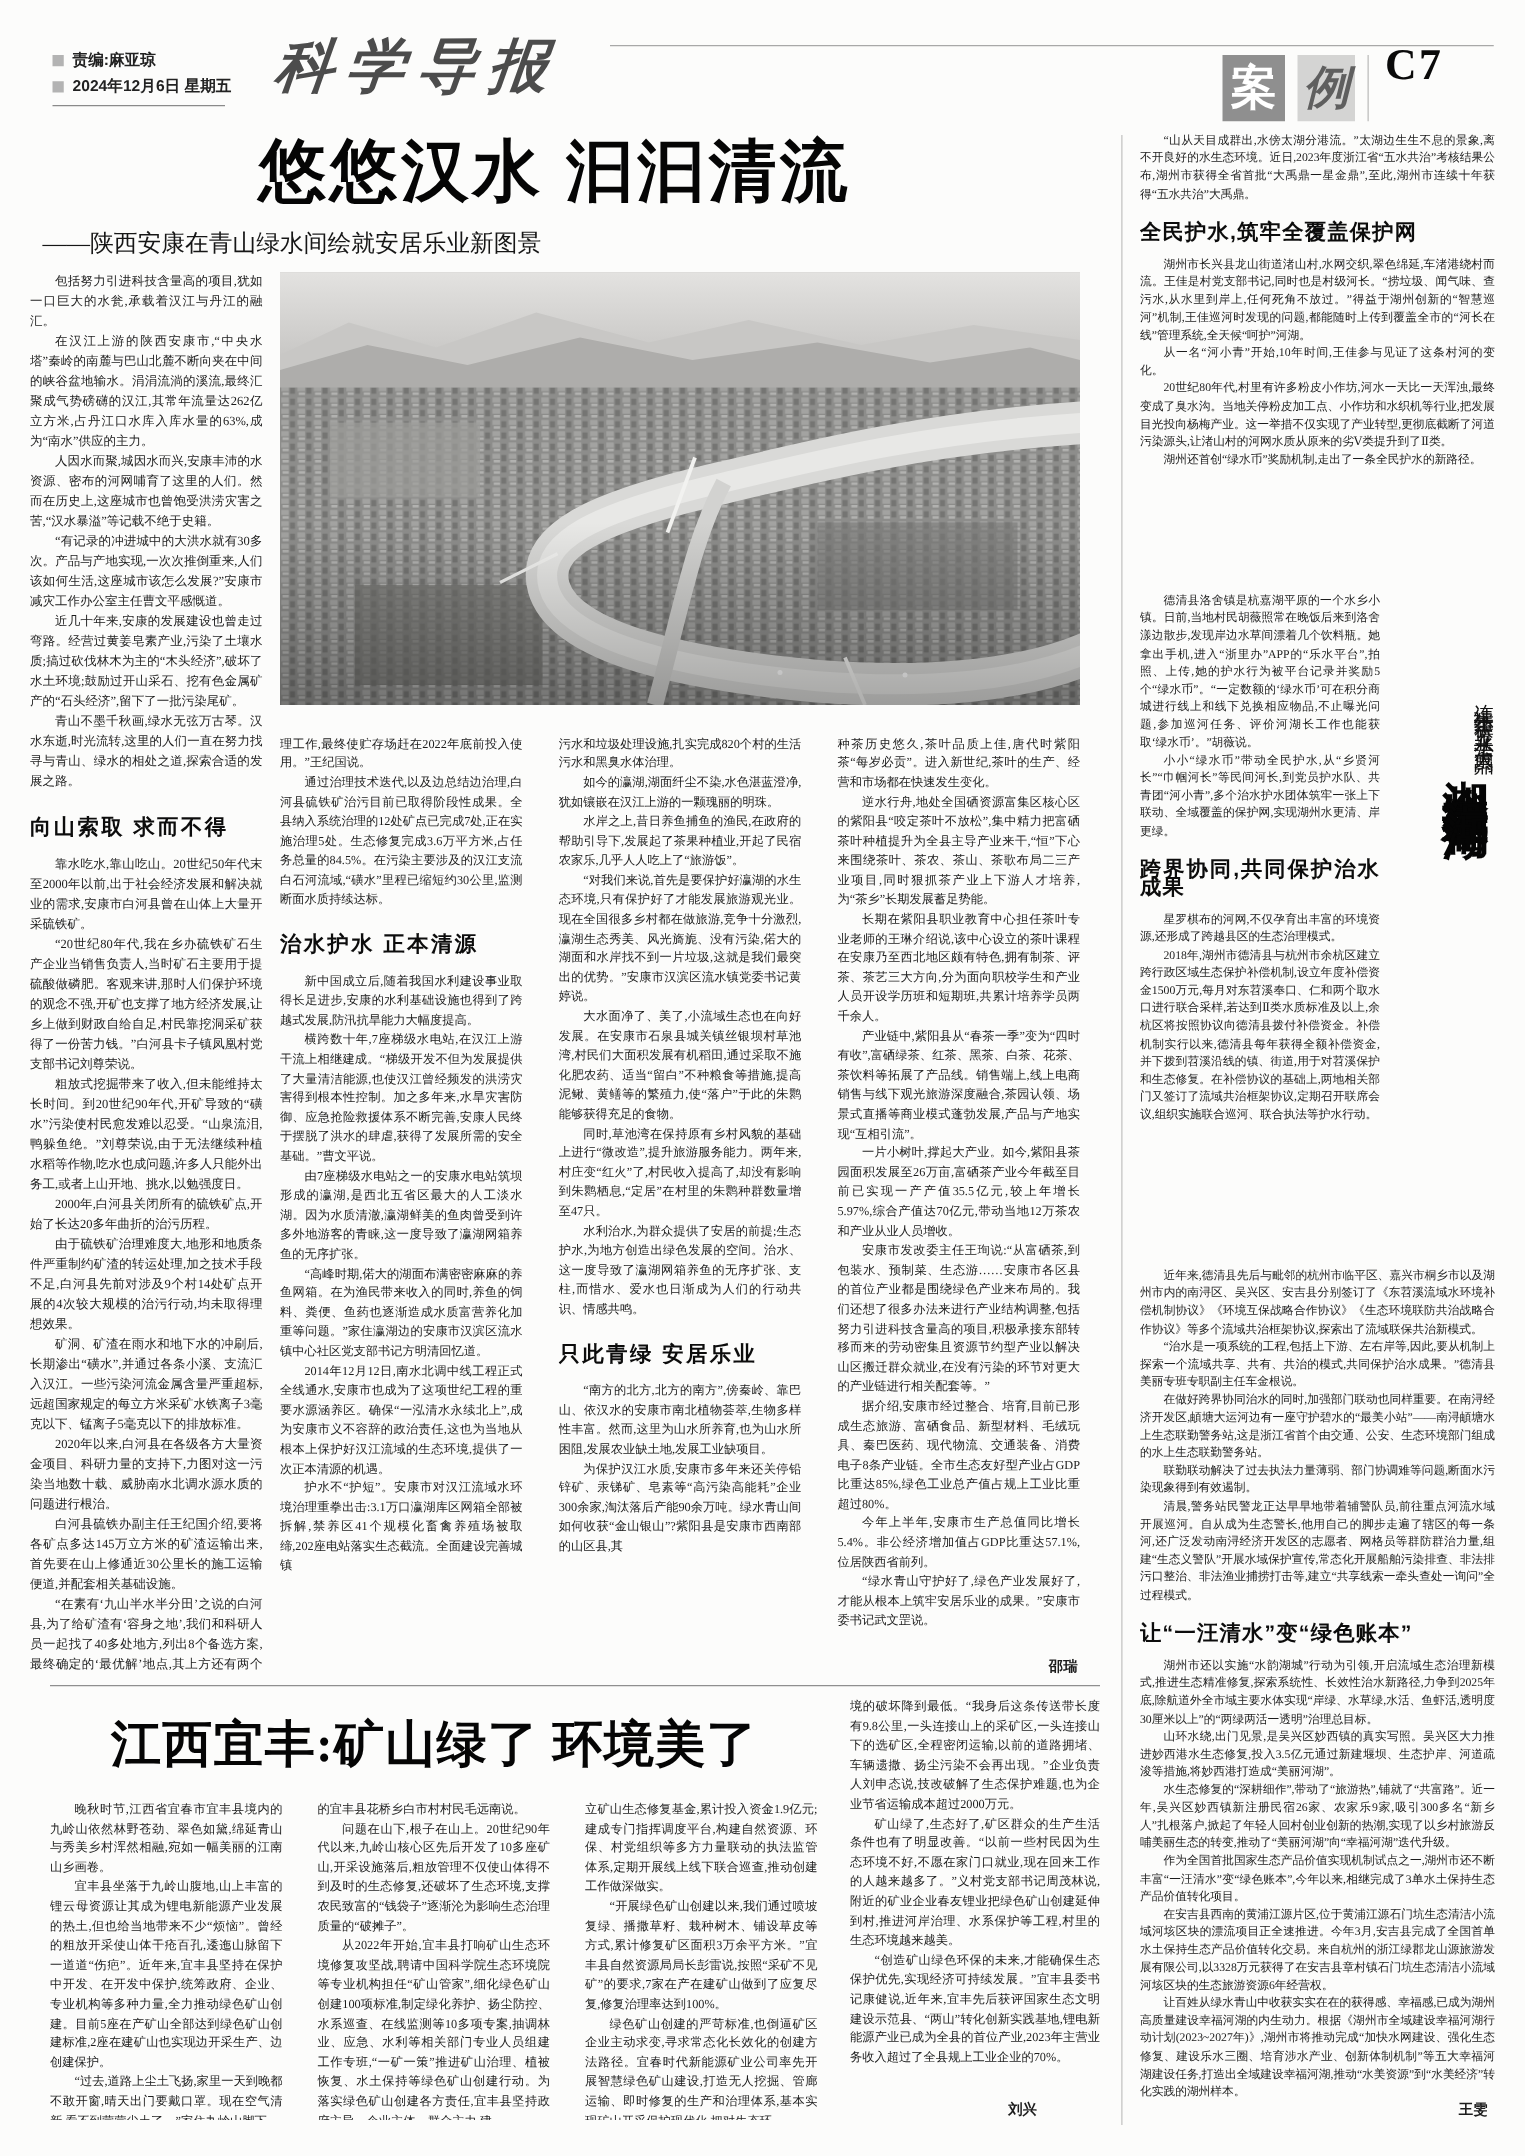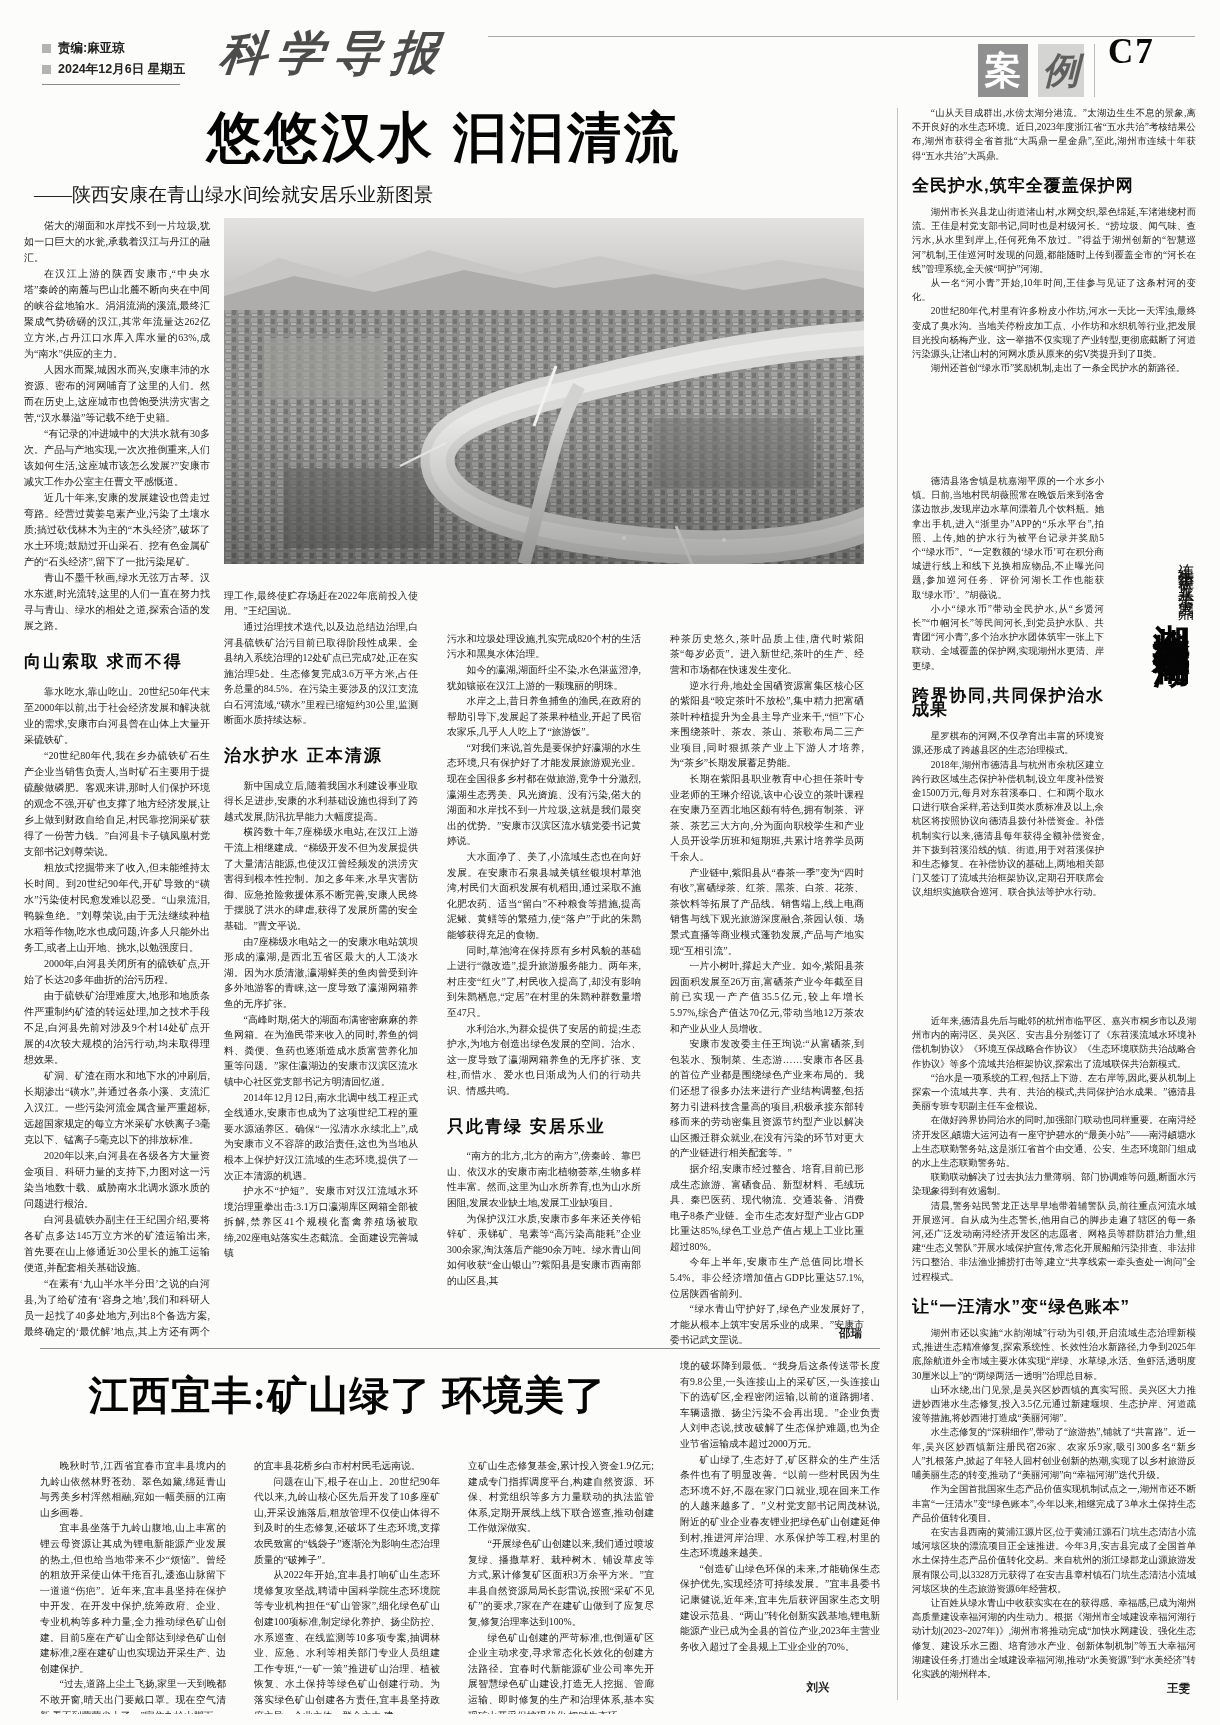--- a/index.html
+++ b/index.html
@@ -24,21 +24,21 @@
   .main-headline{text-align:center;font-family:"Liberation Sans","DejaVu Sans",sans-serif;
     font-weight:900;font-size:54px;line-height:1.18;letter-spacing:3px;color:#050505;}
   .main-dek{margin-top:12px;padding-left:10px;font-size:19px;color:#161616;}
   .body-row{margin-top:10px;display:flex;}
   .ncol{font-size:9.8px;line-height:15.6px;text-align:justify;overflow:hidden;}
   .col-left{width:186px;height:1120px;font-size:10px;line-height:16px;flex:none;}
   .right-stack{width:640px;margin-left:14px;flex:none;}
   .photo-wrap{width:640px;height:346px;overflow:hidden;background:#bdbcba;}
   .under-photo{display:flex;margin-top:24px;}
   .ucol{width:194px;height:742px;flex:none;}
-  .ucol + .ucol{margin-left:29px;margin-top:43px;}
+  .ucol + .ucol{margin-left:29px;}
   .para{text-indent:2em;margin:0;}
   .para.cont{text-indent:0;}
   .subhead{font-family:"Liberation Sans","DejaVu Sans",sans-serif;font-weight:bold;font-size:17px;
     letter-spacing:2px;color:#0c0c0c;margin:20px 0 14px;text-indent:0;}
   .byline{text-align:right;font-weight:bold;font-size:11.5px;padding-right:6px;}
   .main-byline{left:0;top:1220px;width:838px;text-align:right;font-weight:bold;font-size:11.5px;}
   
   .v-divider{left:897px;top:108px;width:1px;height:1592px;background:#c2c2c2;}
   .h-divider{left:40px;top:1348px;width:840px;height:1px;background:#8f8f8f;}
   
@@ -50,21 +50,21 @@
   .hz-flow .subhead{font-size:17px;margin:16px 0 12px;letter-spacing:1px;}
   .title-block{left:200px;top:372px;width:84px;height:430px;writing-mode:vertical-rl;
     display:flex;align-items:flex-start;}
   .vertical-kicker{font-size:16px;letter-spacing:3px;padding-top:72px;color:#111;margin-left:6px;}
   .vertical-title{font-size:37px;font-weight:bold;letter-spacing:3px;color:#050505;}
   
   .yifeng{left:40px;top:1358px;width:840px;height:346px;display:flex;}
   .yf-left{width:615px;flex:none;}
   .yf-headline{height:72px;padding-top:10px;text-align:center;font-size:40px;font-weight:bold;
     letter-spacing:1px;color:#050505;}
-  .yf-cols{display:flex;margin-top:18px;}
+  .yf-cols{display:flex;margin-top:0;}
   .yf-col{width:186px;height:256px;flex:none;}
   .yf-col + .yf-col{margin-left:28px;}
   .yf-col4{width:200px;height:318px;margin-left:25px;flex:none;}
   .yf-byline{left:680px;top:322px;width:196px;text-align:center;font-weight:bold;font-size:11.5px;}
 </style>
 </head>
 <body>
 
 <div class="page">
 
@@ -78,21 +78,21 @@
   <div class="abs badge badge-an">案</div>
   <div class="abs badge badge-li">例</div>
   <div class="abs badge-vline"></div>
   <div class="abs page-number">C7</div>
 
   <div class="abs main-article">
     <div class="main-headline">悠悠汉水 汩汩清流</div>
     <div class="main-dek">——陕西安康在青山绿水间绘就安居乐业新图景</div>
     <div class="body-row">
       <div class="ncol col-left">
-          <div class="para">偌大的湖面和水岸找不到一片垃圾,犹如一口巨大的水瓮,承载着汉江与丹江的融汇。</div>
+          <div class="para">包括努力引进科技含量高的项目,犹如一口巨大的水瓮,承载着汉江与丹江的融汇。</div>
           <div class="para">在汉江上游的陕西安康市,“中央水塔”秦岭的南麓与巴山北麓不断向夹在中间的峡谷盆地输水。涓涓流淌的溪流,最终汇聚成气势磅礴的汉江,其常年流量达262亿立方米,占丹江口水库入库水量的63%,成为“南水”供应的主力。</div>
           <div class="para">人因水而聚,城因水而兴,安康丰沛的水资源、密布的河网哺育了这里的人们。然而在历史上,这座城市也曾饱受洪涝灾害之苦,“汉水暴溢”等记载不绝于史籍。</div>
           <div class="para">“有记录的冲进城中的大洪水就有30多次。产品与产地实现,一次次推倒重来,人们该如何生活,这座城市该怎么发展?”安康市减灾工作办公室主任曹文平感慨道。</div>
           <div class="para">近几十年来,安康的发展建设也曾走过弯路。经营过黄姜皂素产业,污染了土壤水质;搞过砍伐林木为主的“木头经济”,破坏了水土环境;鼓励过开山采石、挖有色金属矿产的“石头经济”,留下了一批污染尾矿。</div>
           <div class="para">青山不墨千秋画,绿水无弦万古琴。汉水东逝,时光流转,这里的人们一直在努力找寻与青山、绿水的相处之道,探索合适的发展之路。</div>
           <div class="subhead">向山索取 求而不得</div>
           <div class="para">靠水吃水,靠山吃山。20世纪50年代末至2000年以前,出于社会经济发展和解决就业的需求,安康市白河县曾在山体上大量开采硫铁矿。</div>
           <div class="para">“20世纪80年代,我在乡办硫铁矿石生产企业当销售负责人,当时矿石主要用于提硫酸做磷肥。客观来讲,那时人们保护环境的观念不强,开矿也支撑了地方经济发展,让乡上做到财政自给自足,村民靠挖洞采矿获得了一份苦力钱。”白河县卡子镇凤凰村党支部书记刘尊荣说。</div>
           <div class="para">粗放式挖掘带来了收入,但未能维持太长时间。到20世纪90年代,开矿导致的“磺水”污染使村民愈发难以忍受。“山泉流泪,鸭躲鱼绝。”刘尊荣说,由于无法继续种植水稻等作物,吃水也成问题,许多人只能外出务工,或者上山开地、挑水,以勉强度日。</div>
           <div class="para">2000年,白河县关闭所有的硫铁矿点,开始了长达20多年曲折的治污历程。</div>

